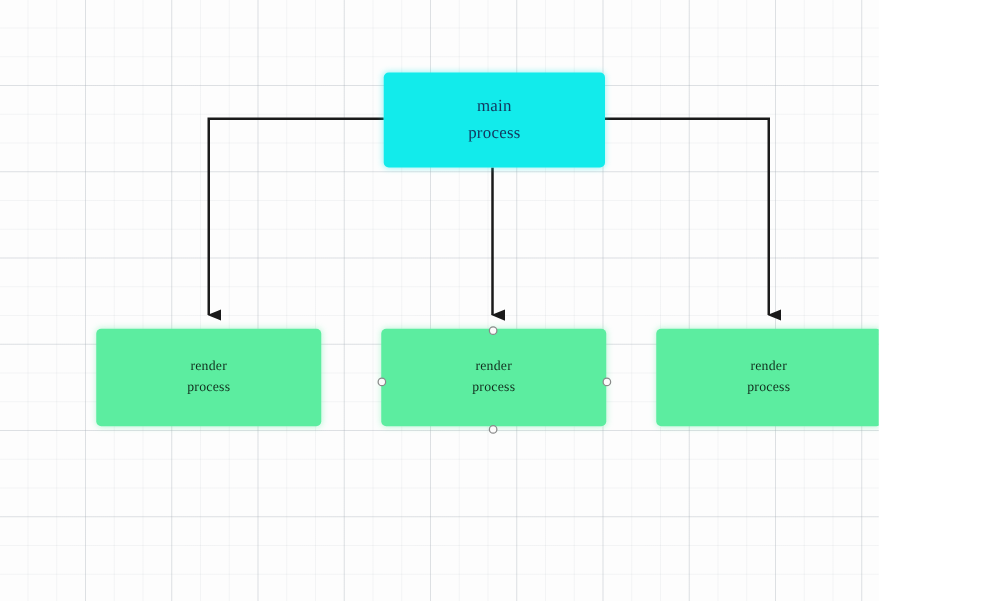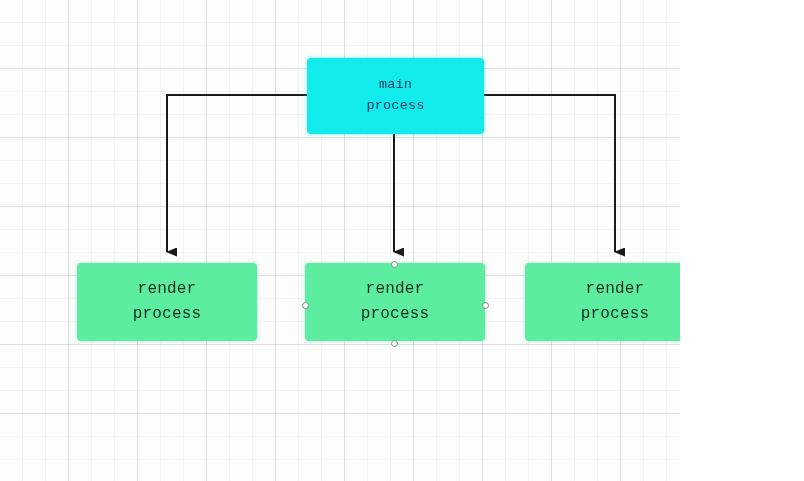--- a/index.html
+++ b/index.html
@@ -17,21 +17,22 @@
       linear-gradient(to right, rgba(170,178,186,0.30) 1px, transparent 1px),
       linear-gradient(to bottom, rgba(170,178,186,0.30) 1px, transparent 1px),
       linear-gradient(to right, rgba(190,196,203,0.16) 1px, transparent 1px),
       linear-gradient(to bottom, rgba(190,196,203,0.16) 1px, transparent 1px);
     background-size:
       69px 69px,
       69px 69px,
       23px 23px,
       23px 23px;
     background-position: -1px -1px, -1px -1px, -1px -1px, -1px -1px;
-    font-family: Liberation Mono, monospace;
+    font-family: Liberation Serif, serif;
+    padding-left: 23px;
   }
   #edge-layer {
     position: absolute;
     left: 0;
     top: 0;
     width: 804px;
     height: 481px;
     pointer-events: none;
   }
   .node {
@@ -47,21 +48,21 @@
   }
   .node-main {
     background: #12ebeb;
     color: #13365e;
     font-size: 13.5px;
     box-shadow: 0 0 5px rgba(18,235,235,0.45);
   }
   .node-render {
     background: #5ceda0;
     color: #12301f;
-    font-size: 16px;
+    font-size: 11px;
     box-shadow: 0 0 5px rgba(92,237,160,0.40);
   }
   .node-label-line {
     display: block;
     white-space: nowrap;
   }
   .handle {
     position: absolute;
     width: 7px;
     height: 7px;

